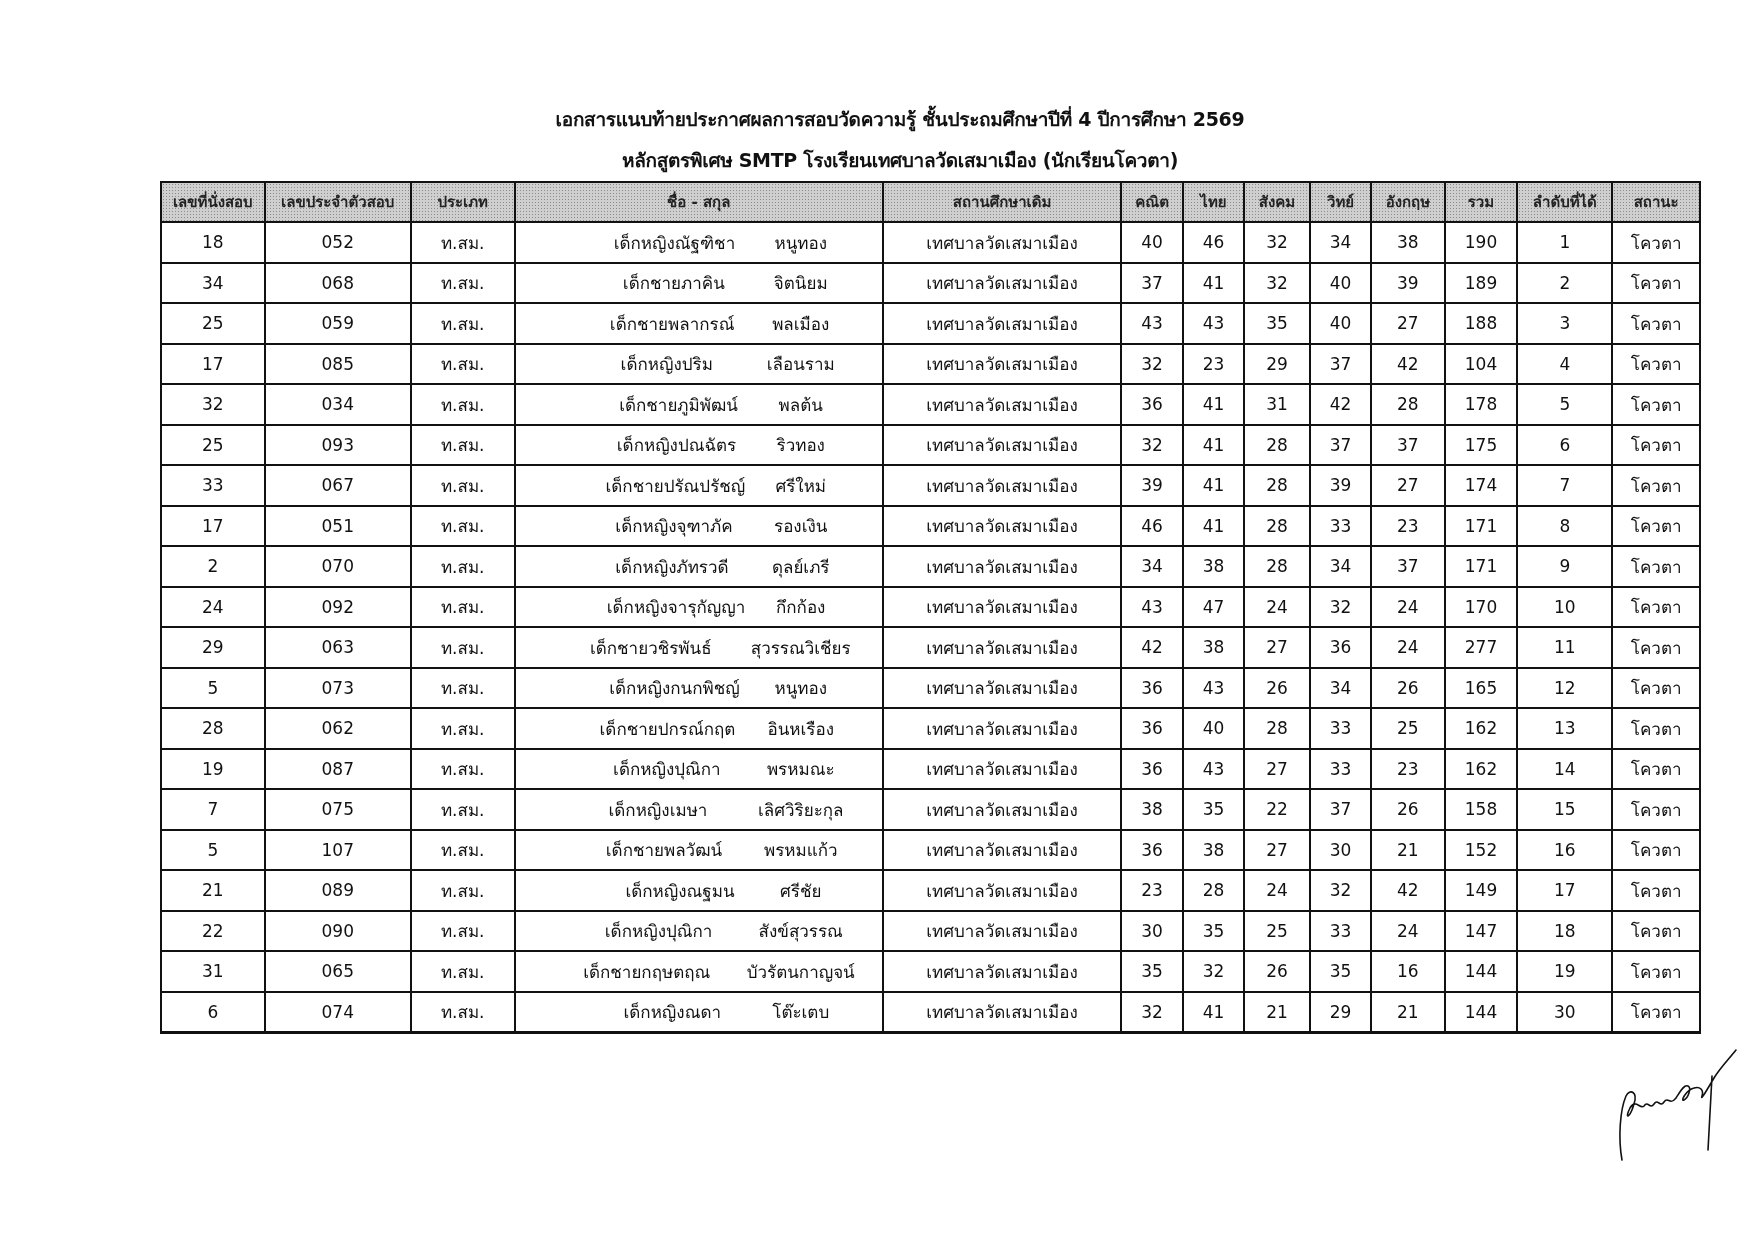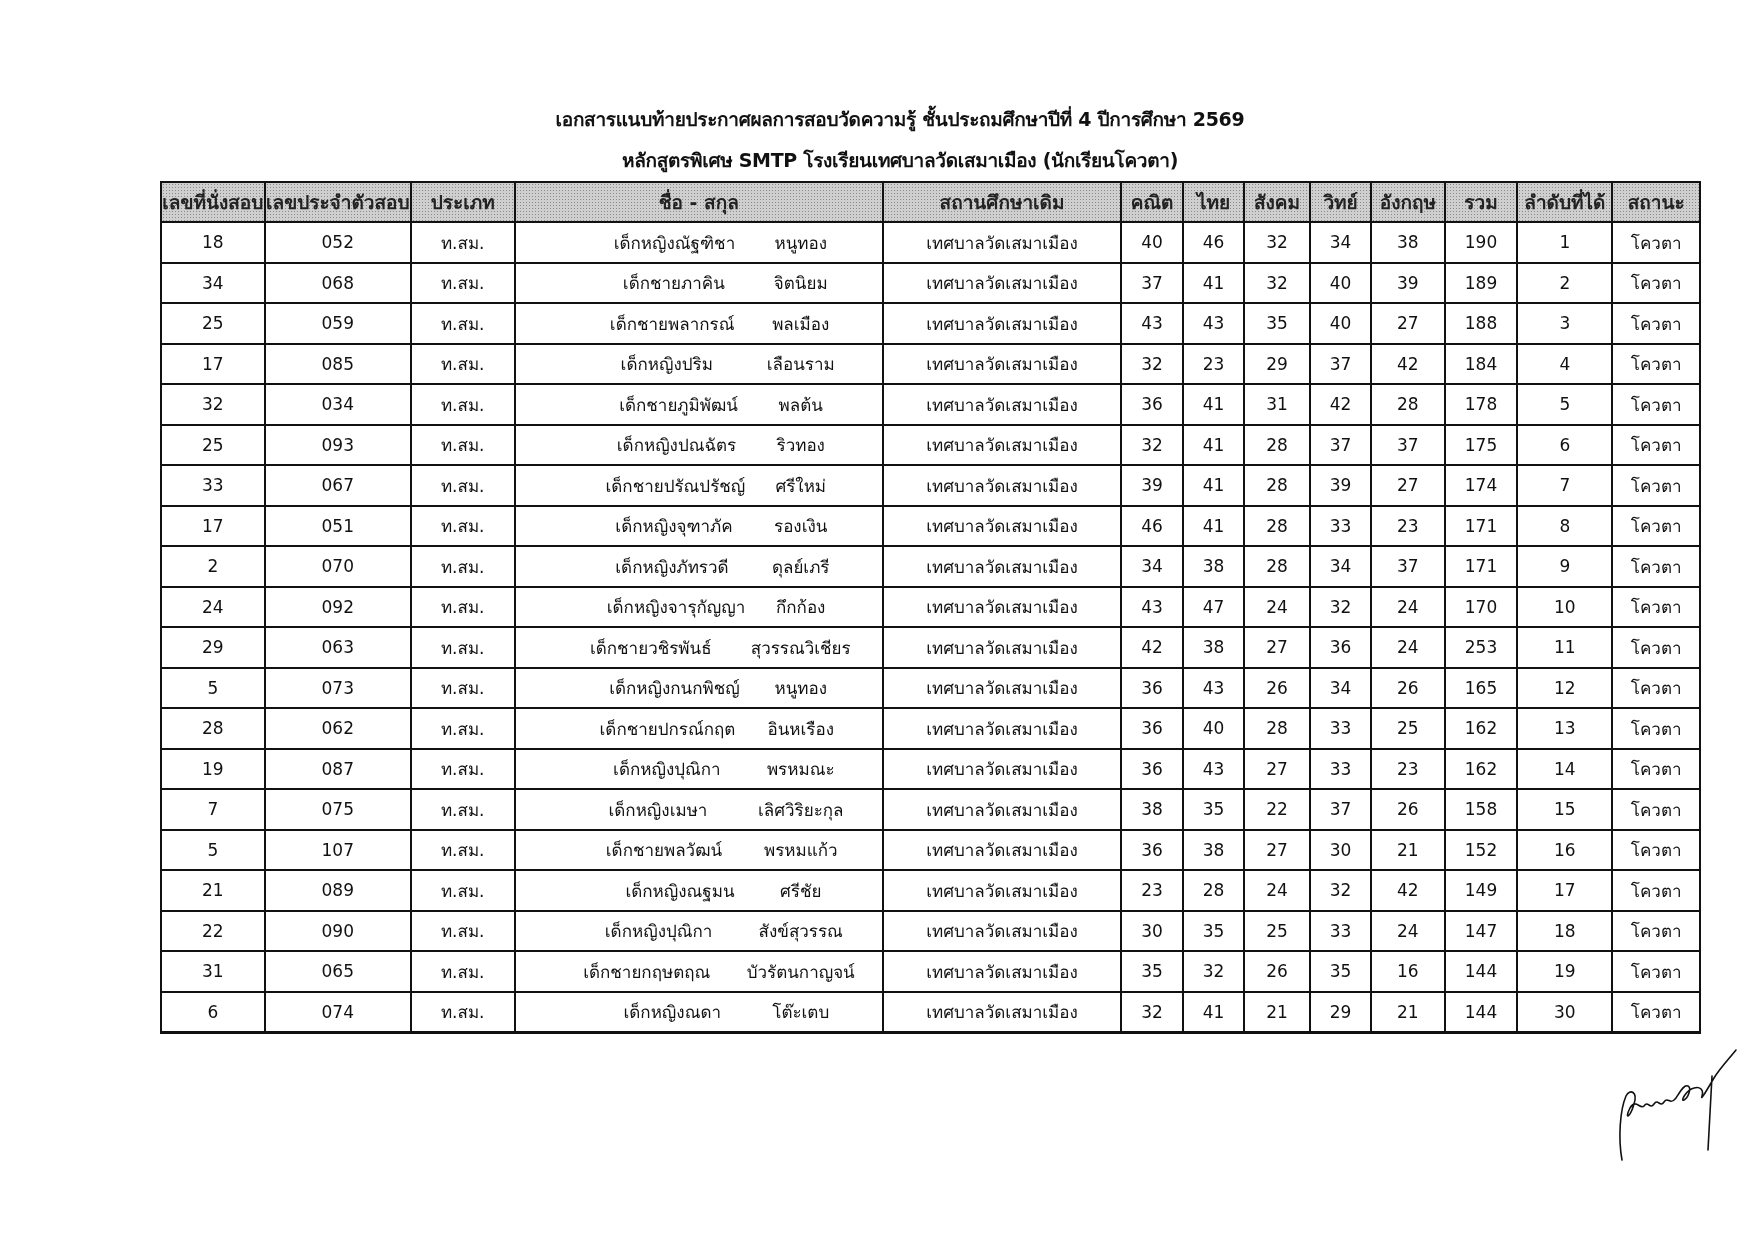--- a/index.html
+++ b/index.html
@@ -7,21 +7,21 @@
          font-family: "DejaVu Sans", "Liberation Sans", sans-serif; color: #111; }
   .title { position: absolute; left: 0; width: 1744px; text-align: center;
            font-size: 19px; font-weight: bold; letter-spacing: -0.3px; }
   #title1 { top: 104px; left: 28px; }
   #title2 { top: 145px; left: 28px; }
   table.results { position: absolute; left: 160px; top: 181px; width: 1541px;
                   border-collapse: collapse; table-layout: fixed; }
   table.results th, table.results td { border: 2px solid #111; padding: 0;
                   text-align: center; vertical-align: middle; font-size: 17px;
                   font-weight: normal; white-space: nowrap; overflow: hidden; }
-  table.results th { height: 38px; font-size: 19px; font-weight: bold;
+  table.results th { height: 38px; font-size: 15px; font-weight: bold;
        background-color: #cfcfcf;
        background-image: radial-gradient(#8a8a8a 0.7px, transparent 0.8px);
        background-size: 3px 3px; color: #222; }
   table.results td { height: 38.5px; }
   table.results tbody tr:last-child td { border-bottom-width: 3px; }
   td.name { text-align: left; margin-top: 6px; }
   td.name .first { display: inline-block; width: 200px; padding-left: 4px; }
   td.name .last { display: inline-block; }
   td.school { font-size: 15px; }
   .signature { position: absolute; left: 1600px; top: 1048px; width: 140px; height: 120px; }
@@ -115,21 +115,21 @@
         <td>17</td>
         <td>085</td>
         <td>ท.สม.</td>
         <td class="name"><span class="first">เด็กหญิงปริม</span><span class="last">เลือนราม</span></td>
         <td class="school">เทศบาลวัดเสมาเมือง</td>
         <td>32</td>
         <td>23</td>
         <td>29</td>
         <td>37</td>
         <td>42</td>
-        <td>184</td>
+        <td>104</td>
         <td>4</td>
         <td>โควตา</td>
       </tr>
       <tr>
         <td>32</td>
         <td>034</td>
         <td>ท.สม.</td>
         <td class="name"><span class="first">เด็กชายภูมิพัฒน์</span><span class="last">พลต้น</span></td>
         <td class="school">เทศบาลวัดเสมาเมือง</td>
         <td>36</td>
@@ -220,21 +220,21 @@
         <td>29</td>
         <td>063</td>
         <td>ท.สม.</td>
         <td class="name"><span class="first">เด็กชายวชิรพันธ์</span><span class="last">สุวรรณวิเชียร</span></td>
         <td class="school">เทศบาลวัดเสมาเมือง</td>
         <td>42</td>
         <td>38</td>
         <td>27</td>
         <td>36</td>
         <td>24</td>
-        <td>253</td>
+        <td>277</td>
         <td>11</td>
         <td>โควตา</td>
       </tr>
       <tr>
         <td>5</td>
         <td>073</td>
         <td>ท.สม.</td>
         <td class="name"><span class="first">เด็กหญิงกนกพิชญ์</span><span class="last">หนูทอง</span></td>
         <td class="school">เทศบาลวัดเสมาเมือง</td>
         <td>36</td>

